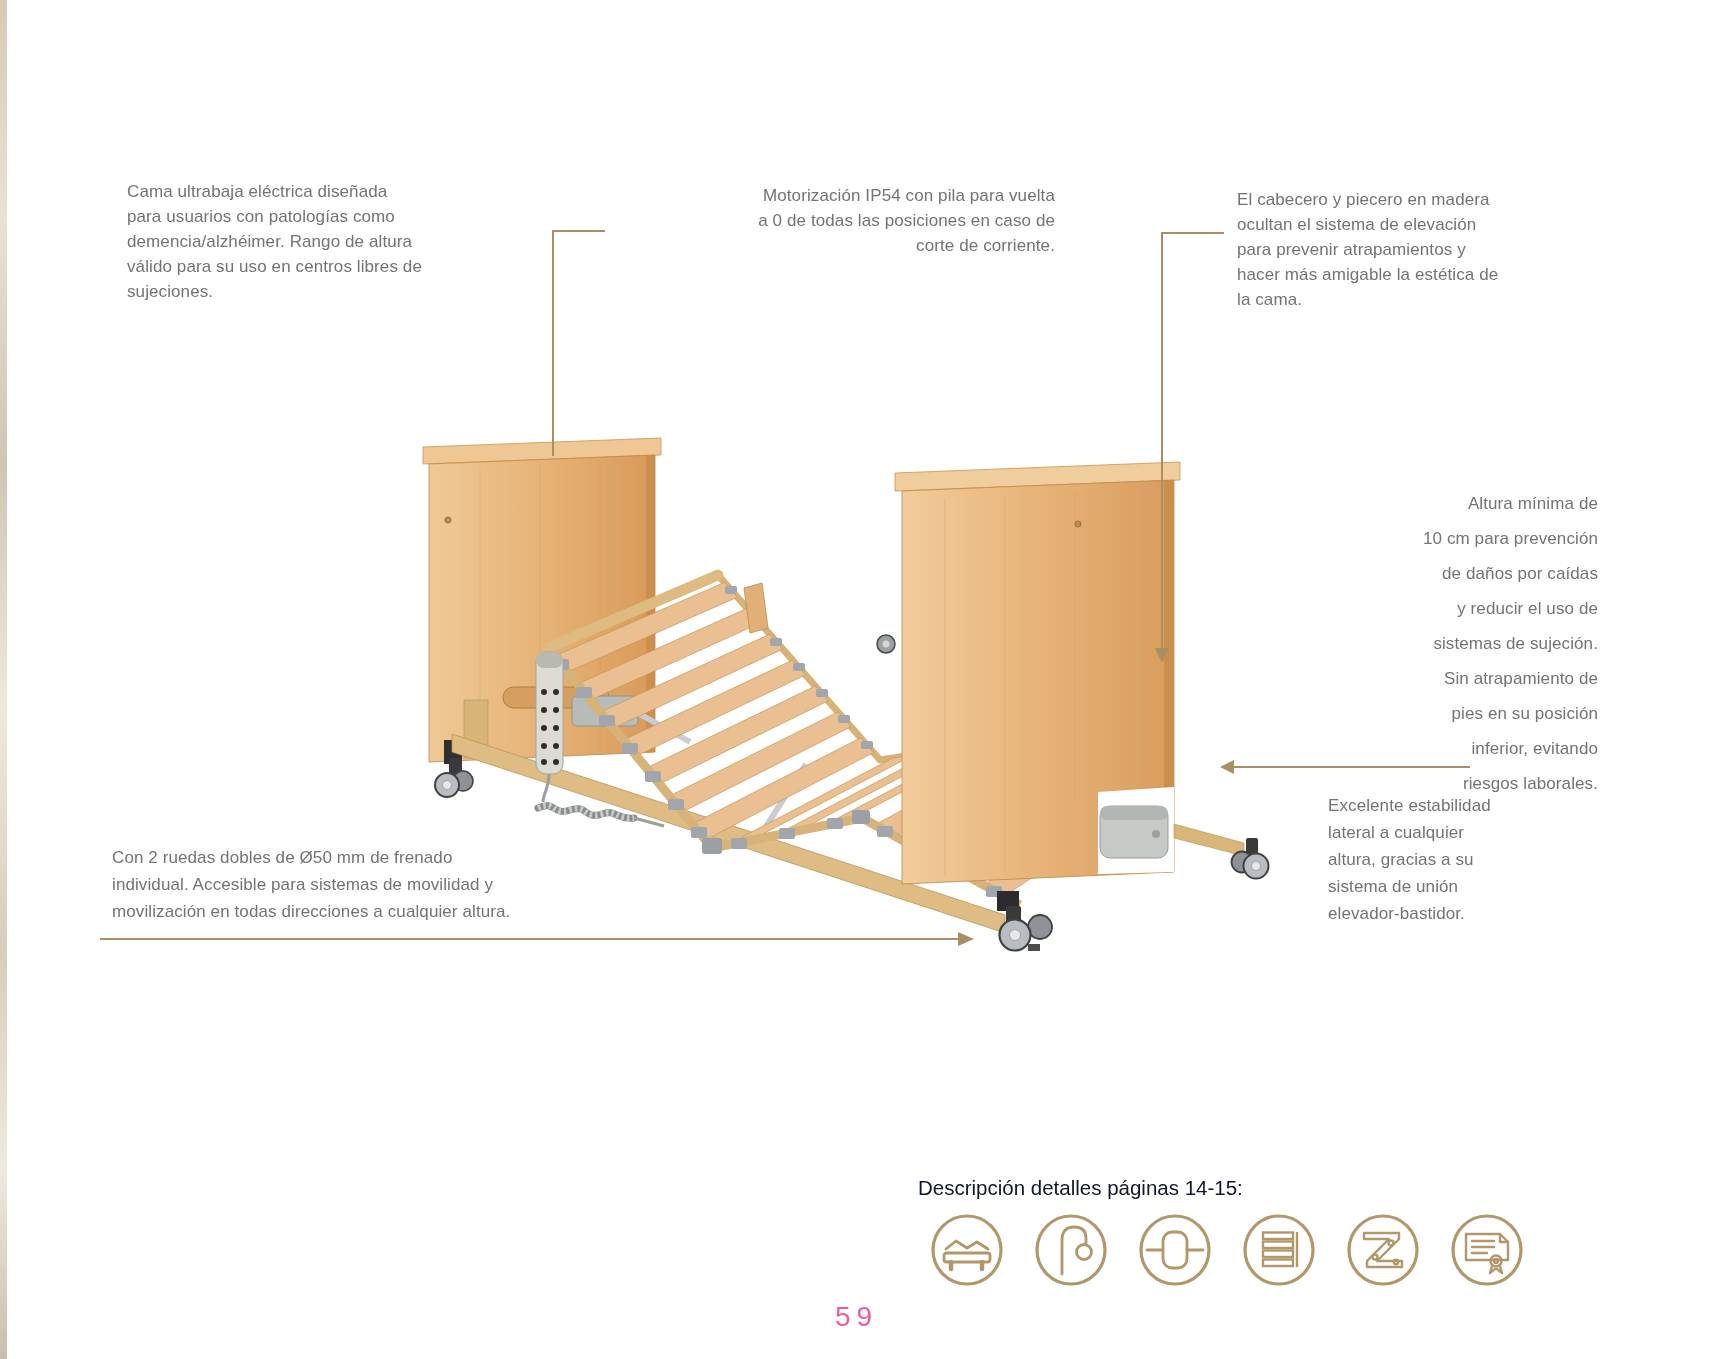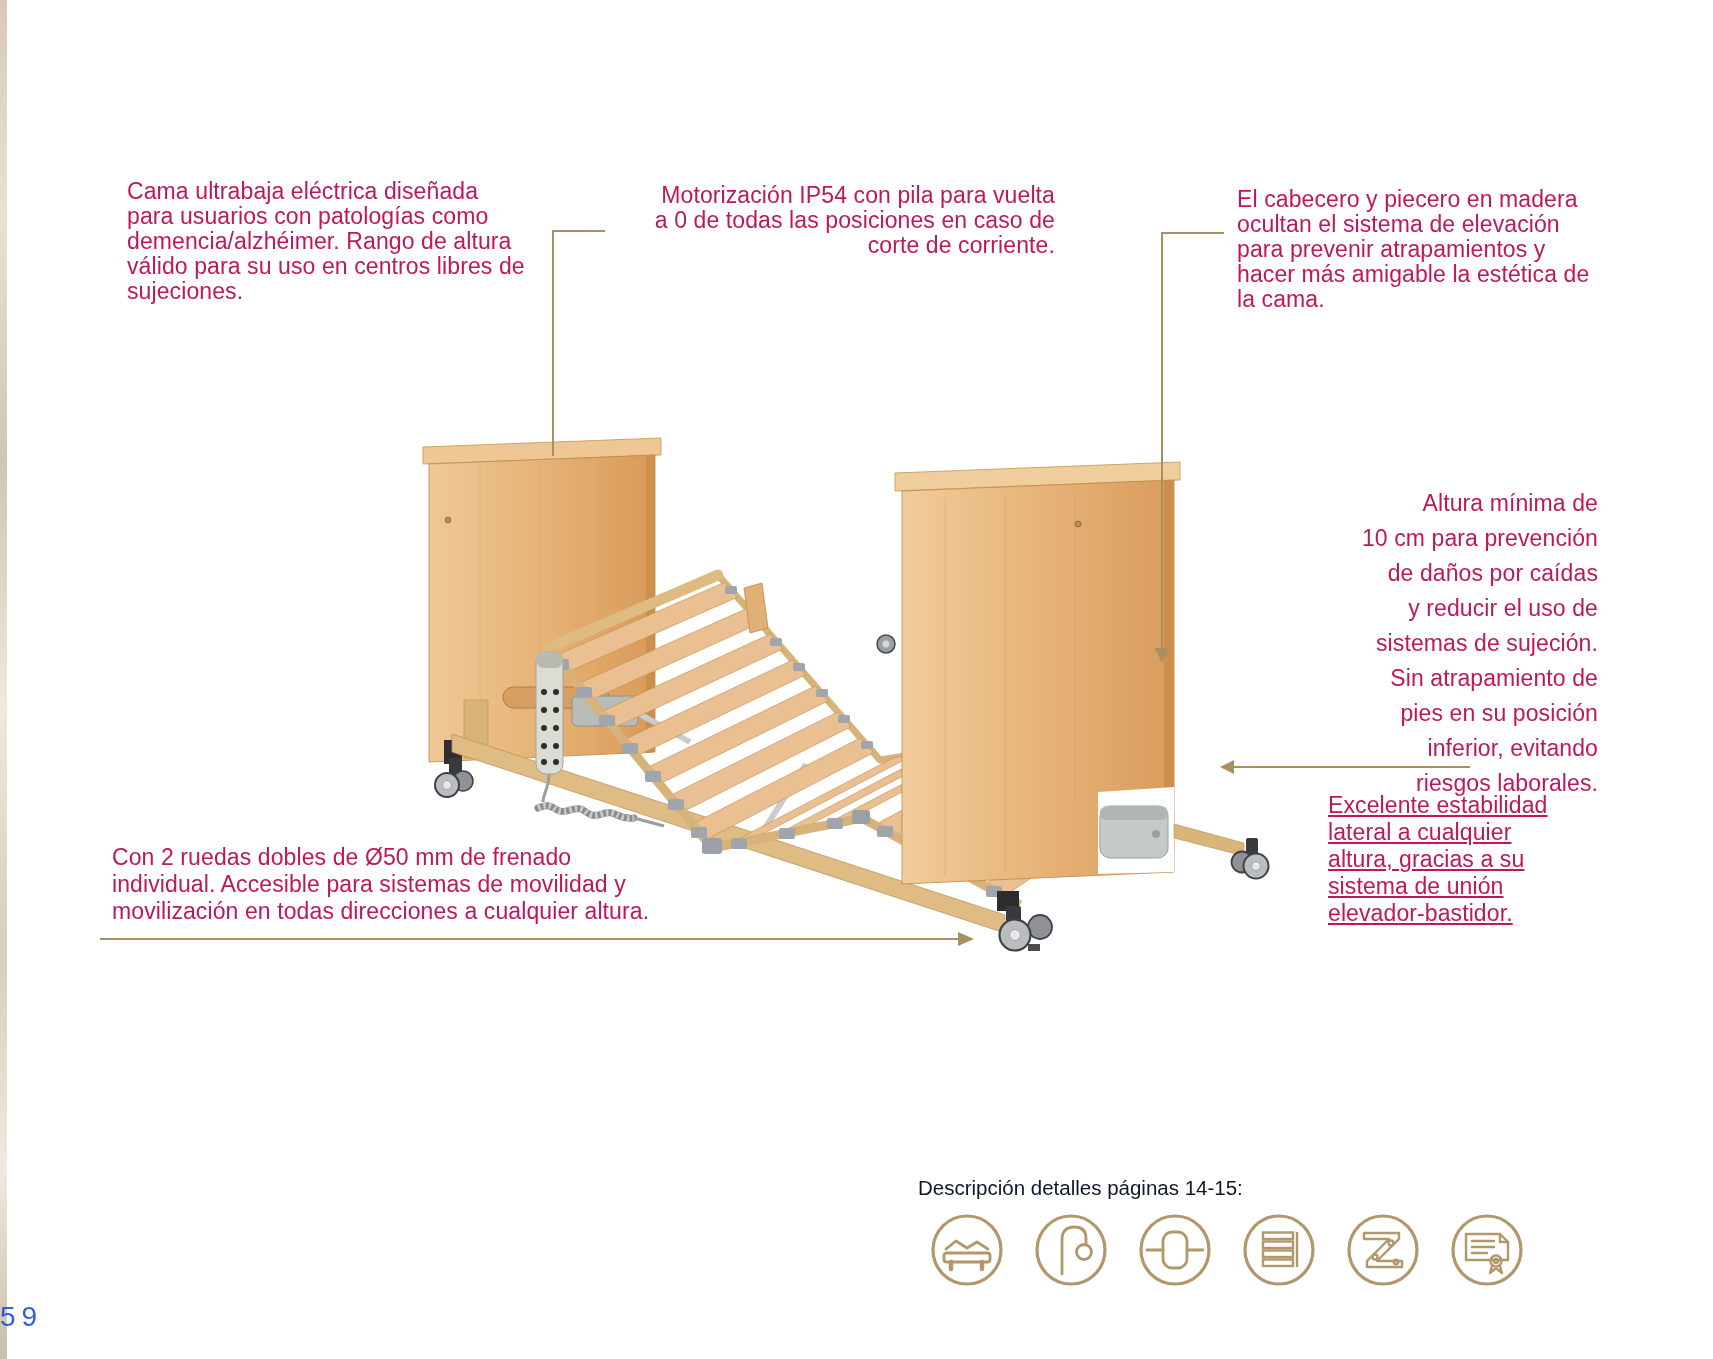--- a/index.html
+++ b/index.html
@@ -5,33 +5,33 @@
   html,body{margin:0;padding:0;background:#ffffff;}
   .page{
     position:relative;width:1713px;height:1359px;background:#ffffff;overflow:hidden;
     font-family:"Liberation Sans",sans-serif;color:#3f3f3f;
   }
   .edge-strip{
     position:absolute;left:0;top:0;bottom:0;width:7px;
     background:linear-gradient(180deg,#d7cab5 0%,#e9e2d2 16%,#cfc6b2 34%,#efe9dc 52%,#d8cdb9 70%,#efeade 86%,#c9beaa 100%);
   }
   .note{
-    position:absolute;white-space:pre-line;font-size:23px;line-height:25px;
-    letter-spacing:0.1px;color:#be185d;
+    position:absolute;white-space:pre-line;font-size:17px;line-height:25px;
+    letter-spacing:0.1px;color:#737373;
   }
   .note.lh27{line-height:27px;}
   .note.lh26{line-height:35px;text-align:right;}
   #note-motor-p2{margin-top:27px;white-space:pre-line;}
   .svg-layer{position:absolute;left:0;top:0;}
   .footer-heading{position:absolute;left:918px;top:1176px;font-size:20.5px;color:#0f172a;}
   .icon-row{position:absolute;left:929px;top:1212px;display:flex;gap:28px;}
   .icon-row svg{display:block;}
   .page-number{
-    position:absolute;left:0;right:0;top:1301px;text-align:left;
-    font-size:28px;letter-spacing:6px;color:#1d4ed8;opacity:.9;
+    position:absolute;left:0;right:0;top:1301px;text-align:center;
+    font-size:28px;letter-spacing:6px;color:#ec4899;opacity:.9;
   }
 </style>
 </head>
 <body>
 
 <div class="page">
 
   <div class="edge-strip"></div>
 
   <div class="note" style="left:127px;top:179px;width:420px;">Cama ultrabaja eléctrica diseñada
@@ -55,21 +55,21 @@
   <div class="note lh26" style="left:1328px;top:486px;width:270px;">Altura mínima de
 10 cm para prevención
 de daños por caídas
 y reducir el uso de
 sistemas de sujeción.
 Sin atrapamiento de
 pies en su posición
 inferior, evitando
 riesgos laborales.</div>
 
-  <div class="note lh27" style="left:1328px;top:792px;width:270px;text-decoration:underline;">Excelente estabilidad
+  <div class="note lh27" style="left:1328px;top:792px;width:270px;">Excelente estabilidad
 lateral a cualquier
 altura, gracias a su
 sistema de unión
 elevador-bastidor.</div>
 
   <div class="note lh27" style="left:112px;top:844px;width:560px;">Con 2 ruedas dobles de Ø50 mm de frenado
 individual.  Accesible para sistemas de movilidad y
 movilización en todas direcciones a cualquier altura.</div>
 
   <svg class="svg-layer" width="1713" height="1359" viewBox="0 0 1713 1359">

